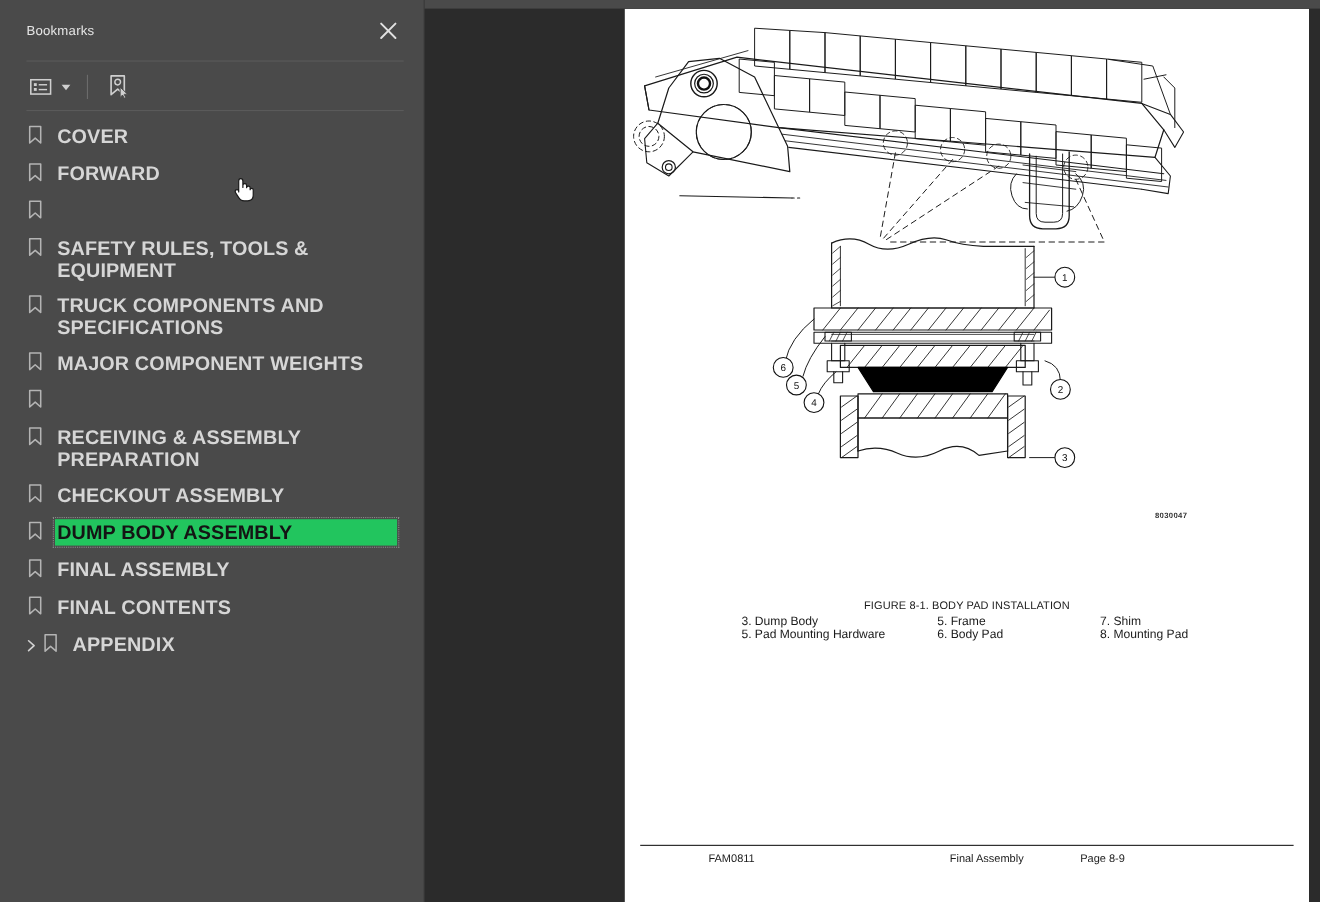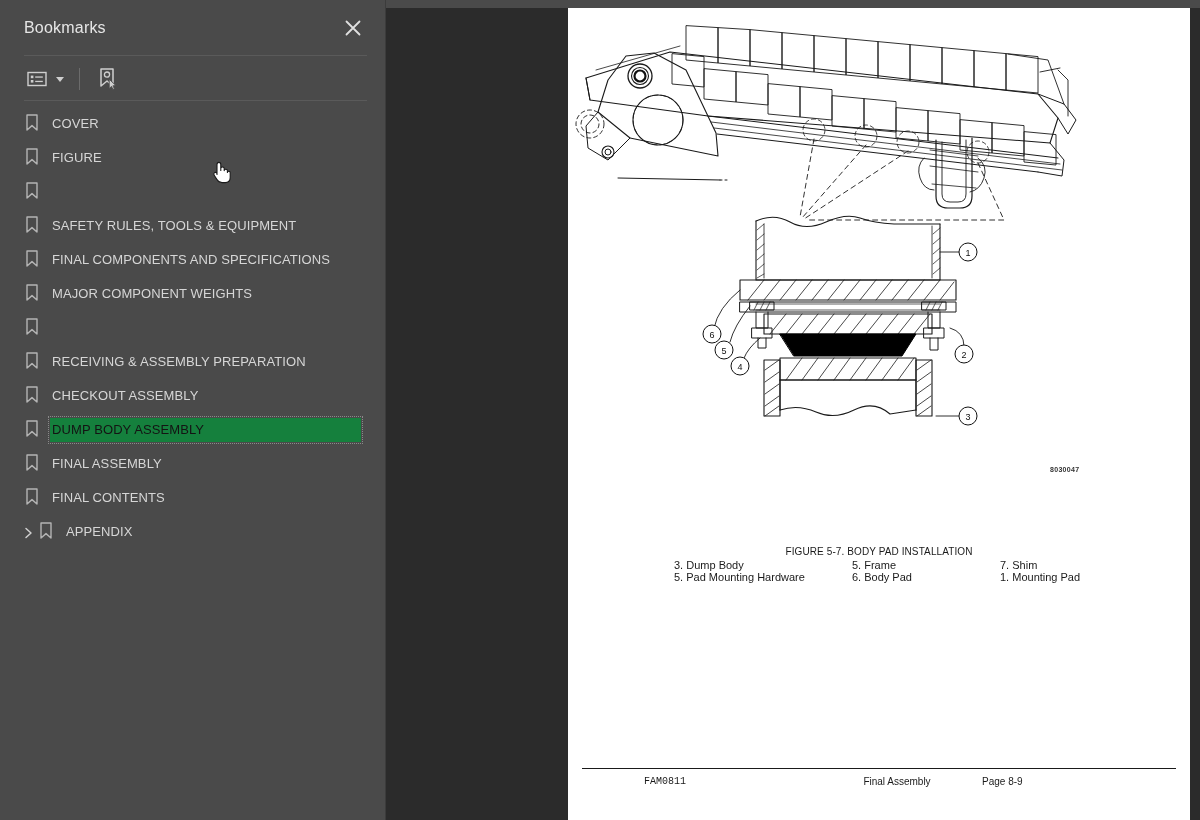--- a/index.html
+++ b/index.html
@@ -22,21 +22,21 @@
     position: absolute; left: 0; top: 0; width: 386px; height: 820px;
     background: #4a4a4a;
     border-right: 1px solid #3c3c3c;
   }
   .sidebar-header {
     position: relative; height: 56px;
     display: flex; align-items: center;
   }
   .sidebar-title {
     margin-left: 24px;
-    font-size: 16px; color: #e6e6e6; letter-spacing: .2px;
+    font-size: 12px; color: #e6e6e6; letter-spacing: .2px;
   }
   .close-btn {
     position: absolute; right: 20px; top: 16px;
     width: 24px; height: 24px;
     display: flex; align-items: center; justify-content: center;
     cursor: pointer;
   }
   .close-btn svg { display: block; }
   .hdr-rule {
     position: absolute; left: 24px; right: 18px; top: 55px;
@@ -80,28 +80,29 @@
   }
   .bm-chevron {
     position: absolute; left: 22px; top: 10px;
     width: 12px; height: 14px;
     display: flex; align-items: center; justify-content: center;
   }
   .bm-icon {
     flex: 0 0 auto; width: 16px; height: 20px; margin-right: 10px; margin-top: 1px;
   }
   .bm-label {
-    font-size: 13px; line-height: 20px; color: #d6d6d6;
+    font-size: 18px; line-height: 20px; color: #d6d6d6;
     letter-spacing: .1px;
     padding: 2px 6px 2px 2px;
     max-width: 312px;
+    font-weight: bold;
   }
   .bm-item.has-children { }
   .bm-item.selected .bm-label {
-    background: #15803d;
+    background: #22c55e;
     color: #141414;
     outline: 1px dotted #8a8a8a;
     outline-offset: 1px;
     width: 370px;
     max-width: 311px;
   }
 
   
   .collapse-arrow {
     position: absolute; left: 390px; top: 405px;
@@ -155,21 +156,21 @@
   .page-footer-rule {
     position: absolute; left: 14px; top: 760px; width: 594px;
     height: 1px; background: #1a1a1a;
   }
   .page-footer {
     position: absolute; left: 14px; top: 768px; width: 594px;
     display: flex; align-items: center;
     font-family: "Liberation Sans", sans-serif;
     font-size: 10px; color: #1a1a1a;
   }
-  .pf-left   { width: 230px; padding-left: 62px; font-family: Liberation Mono, monospace; }
+  .pf-left   { width: 230px; padding-left: 62px; }
   .pf-center { width: 170px; text-align: center; }
   .pf-right  { flex: 1; text-align: left; padding-right: 12px; }
 
   
   .cursor {
     position: absolute; left: 210px; top: 159px;
     width: 22px; height: 26px; pointer-events: none;
   }
 </style>
 </head>
@@ -223,21 +224,21 @@
         </span>
         <span class="bm-label">COVER</span>
       </div>
 
       <div class="bm-item">
         <span class="bm-icon">
           <svg width="16" height="20" viewBox="0 0 16 20">
               <path d="M3 2 H13 V17 L8 12.6 L3 17 Z" fill="none" stroke="#b4b4b4" stroke-width="1.4" stroke-linejoin="round"></path>
             </svg>
         </span>
-        <span class="bm-label">FIGURE</span>
+        <span class="bm-label">FORWARD</span>
       </div>
 
       <div class="bm-item">
         <span class="bm-icon">
           <svg width="16" height="20" viewBox="0 0 16 20">
               <path d="M3 2 H13 V17 L8 12.6 L3 17 Z" fill="none" stroke="#b4b4b4" stroke-width="1.4" stroke-linejoin="round"></path>
             </svg>
         </span>
       </div>
 
@@ -249,21 +250,21 @@
         </span>
         <span class="bm-label">SAFETY RULES, TOOLS &amp; EQUIPMENT</span>
       </div>
 
       <div class="bm-item">
         <span class="bm-icon">
           <svg width="16" height="20" viewBox="0 0 16 20">
               <path d="M3 2 H13 V17 L8 12.6 L3 17 Z" fill="none" stroke="#b4b4b4" stroke-width="1.4" stroke-linejoin="round"></path>
             </svg>
         </span>
-        <span class="bm-label">FINAL COMPONENTS AND SPECIFICATIONS</span>
+        <span class="bm-label">TRUCK COMPONENTS AND SPECIFICATIONS</span>
       </div>
 
       <div class="bm-item">
         <span class="bm-icon">
           <svg width="16" height="20" viewBox="0 0 16 20">
               <path d="M3 2 H13 V17 L8 12.6 L3 17 Z" fill="none" stroke="#b4b4b4" stroke-width="1.4" stroke-linejoin="round"></path>
             </svg>
         </span>
         <span class="bm-label">MAJOR COMPONENT WEIGHTS</span>
       </div>
@@ -556,34 +557,34 @@
             <circle cx="156" cy="342" r="9" fill="#fff" stroke="#111" stroke-width="1"></circle>
             <text x="156" y="345.5">5</text>
             <circle cx="144" cy="326" r="9" fill="#fff" stroke="#111" stroke-width="1"></circle>
             <text x="144" y="329.5">6</text>
           </g>
         </svg>
       </div>
 
       <div class="fig-code">8030047</div>
 
-      <div class="fig-caption">FIGURE 5-7. BODY PAD INSTALLATION</div>
+      <div class="fig-caption">FIGURE 8-1. BODY PAD INSTALLATION</div>
 
       <div class="legend">
         <div class="legend-col">
           <div class="legend-item">3. Dump Body</div>
           <div class="legend-item">5. Pad Mounting Hardware</div>
         </div>
         <div class="legend-col">
           <div class="legend-item">5. Frame</div>
           <div class="legend-item">6. Body Pad</div>
         </div>
         <div class="legend-col">
           <div class="legend-item">7. Shim</div>
-          <div class="legend-item">1. Mounting Pad</div>
+          <div class="legend-item">8. Mounting Pad</div>
         </div>
       </div>
 
       <div class="page-footer-rule"></div>
       <div class="page-footer">
         <div class="pf-left">FAM0811</div>
         <div class="pf-center">Final Assembly</div>
         <div class="pf-right">Page 8-9</div>
       </div>
 

